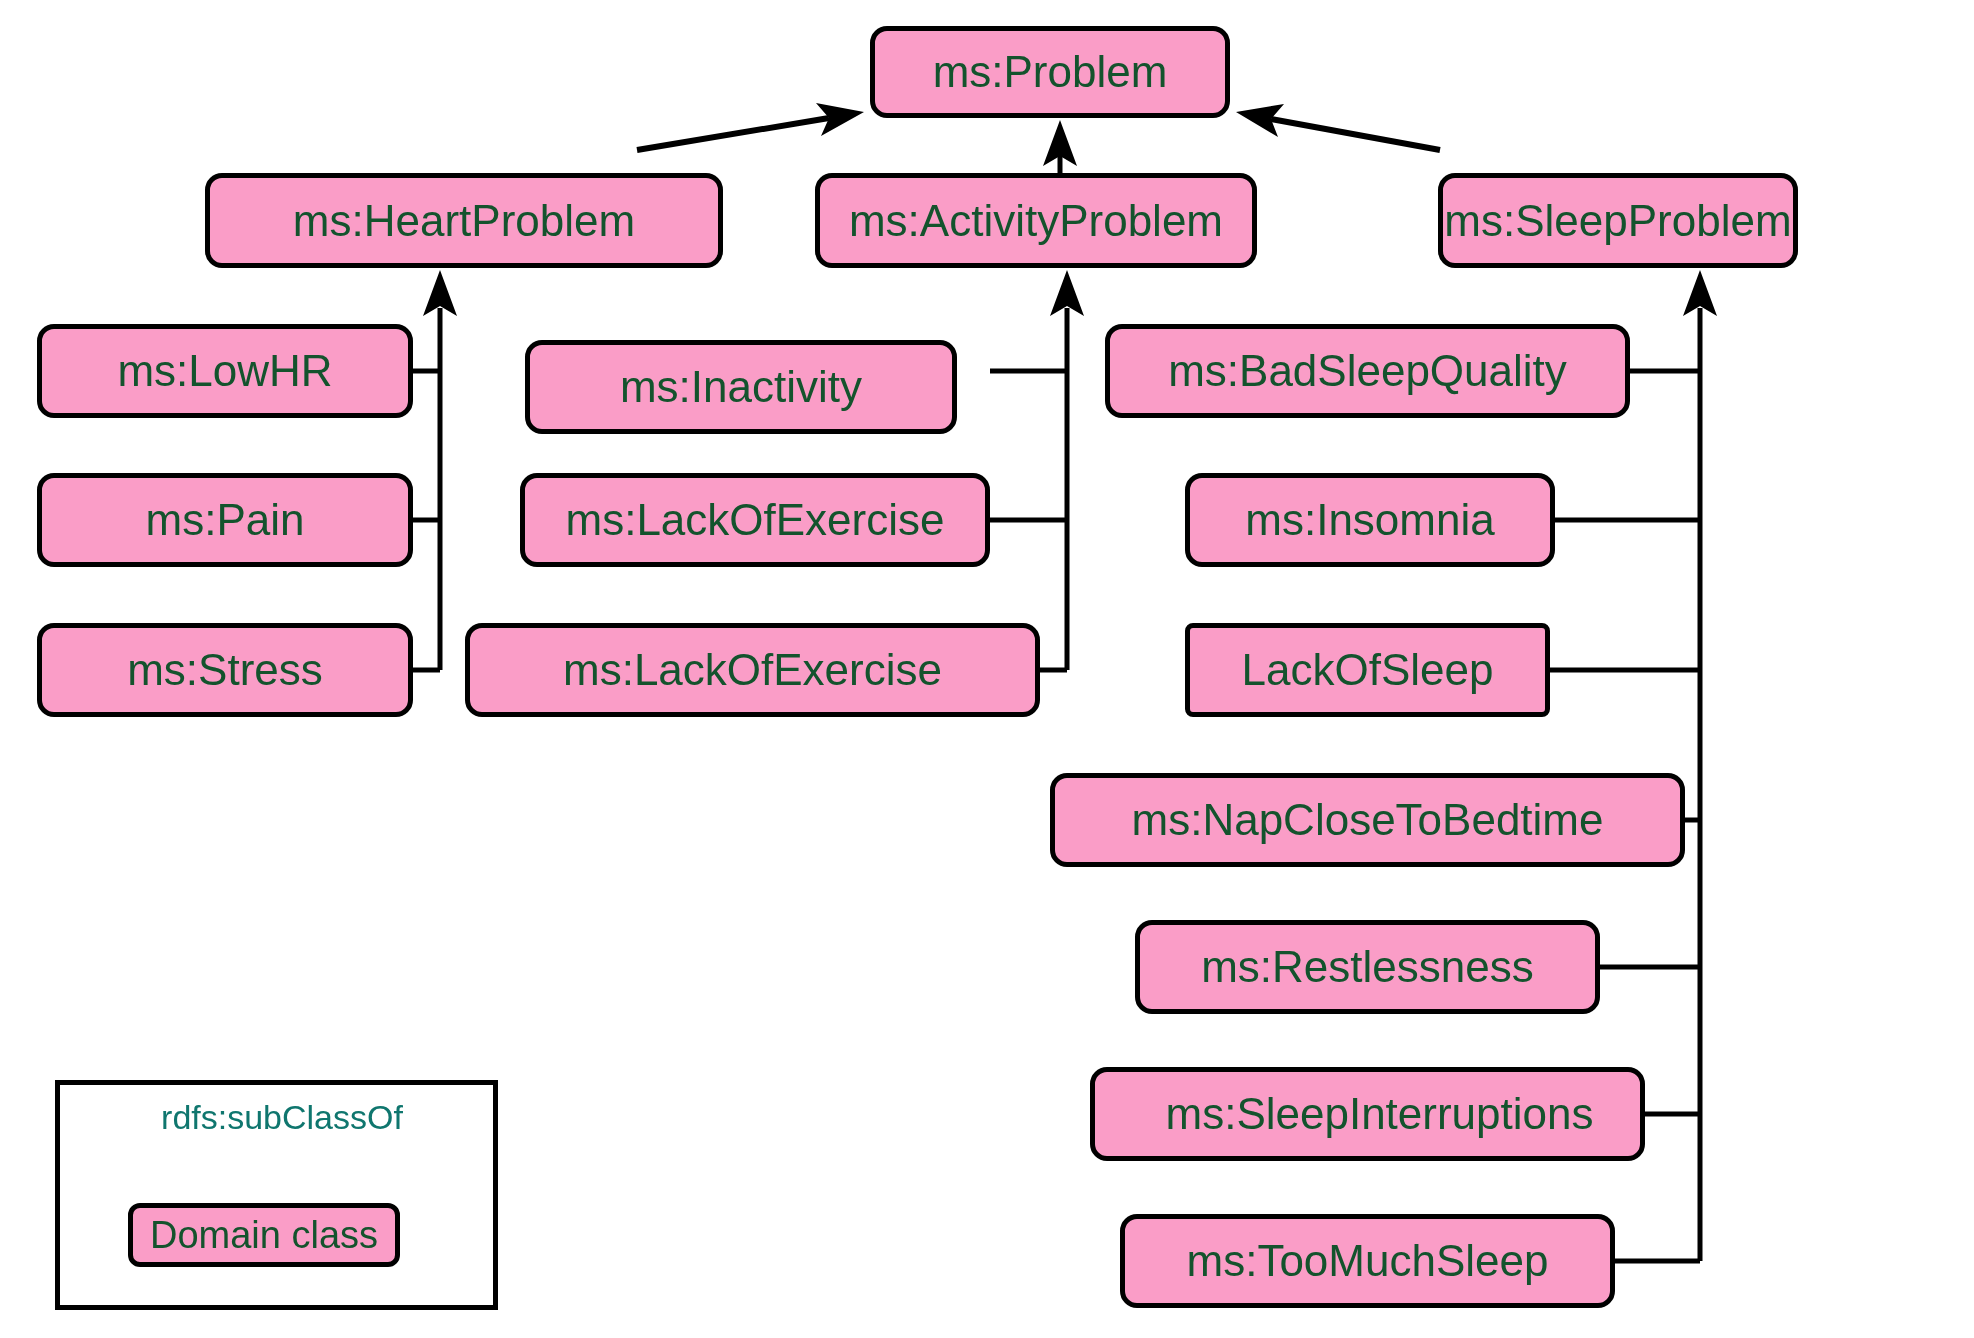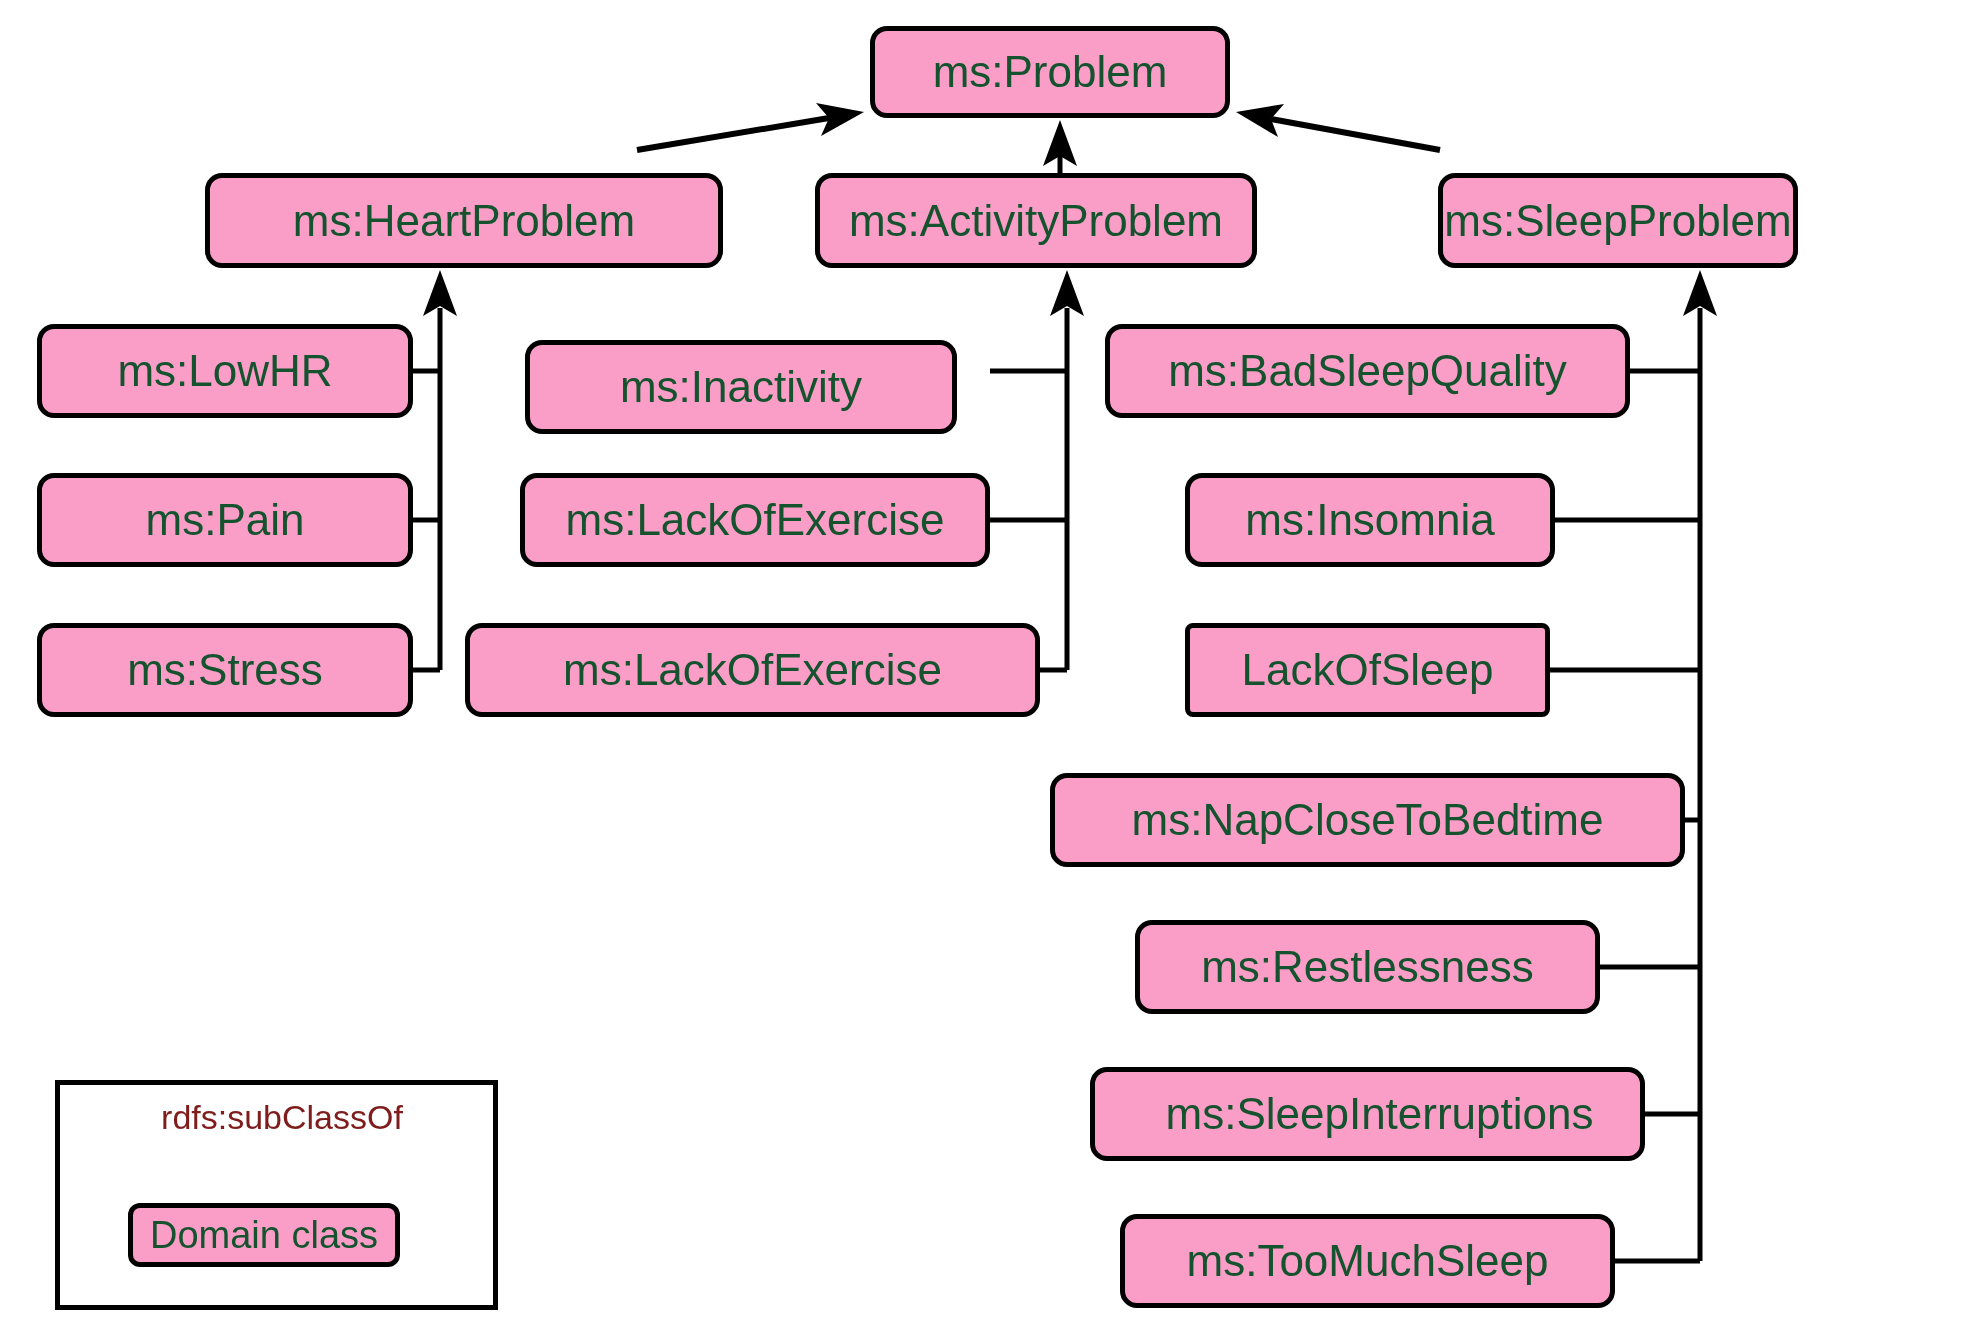--- a/index.html
+++ b/index.html
@@ -36,21 +36,21 @@
     width: 443px; height: 230px;
     border: 5px solid #000000;
     background: #ffffff;
   }
   .legend-arrow-label {
     position: absolute;
     left: 90px; top: 1098px;
     width: 384px;
     text-align: center;
     font-size: 34px;
-    color: #7f1d1d;
+    color: #0f766e;
   }
   .legend-node {
     left: 128px; top: 1203px;
     width: 272px; height: 64px;
     font-size: 38px;
     border-radius: 12px;
   }
 </style>
 </head>
 <body>

